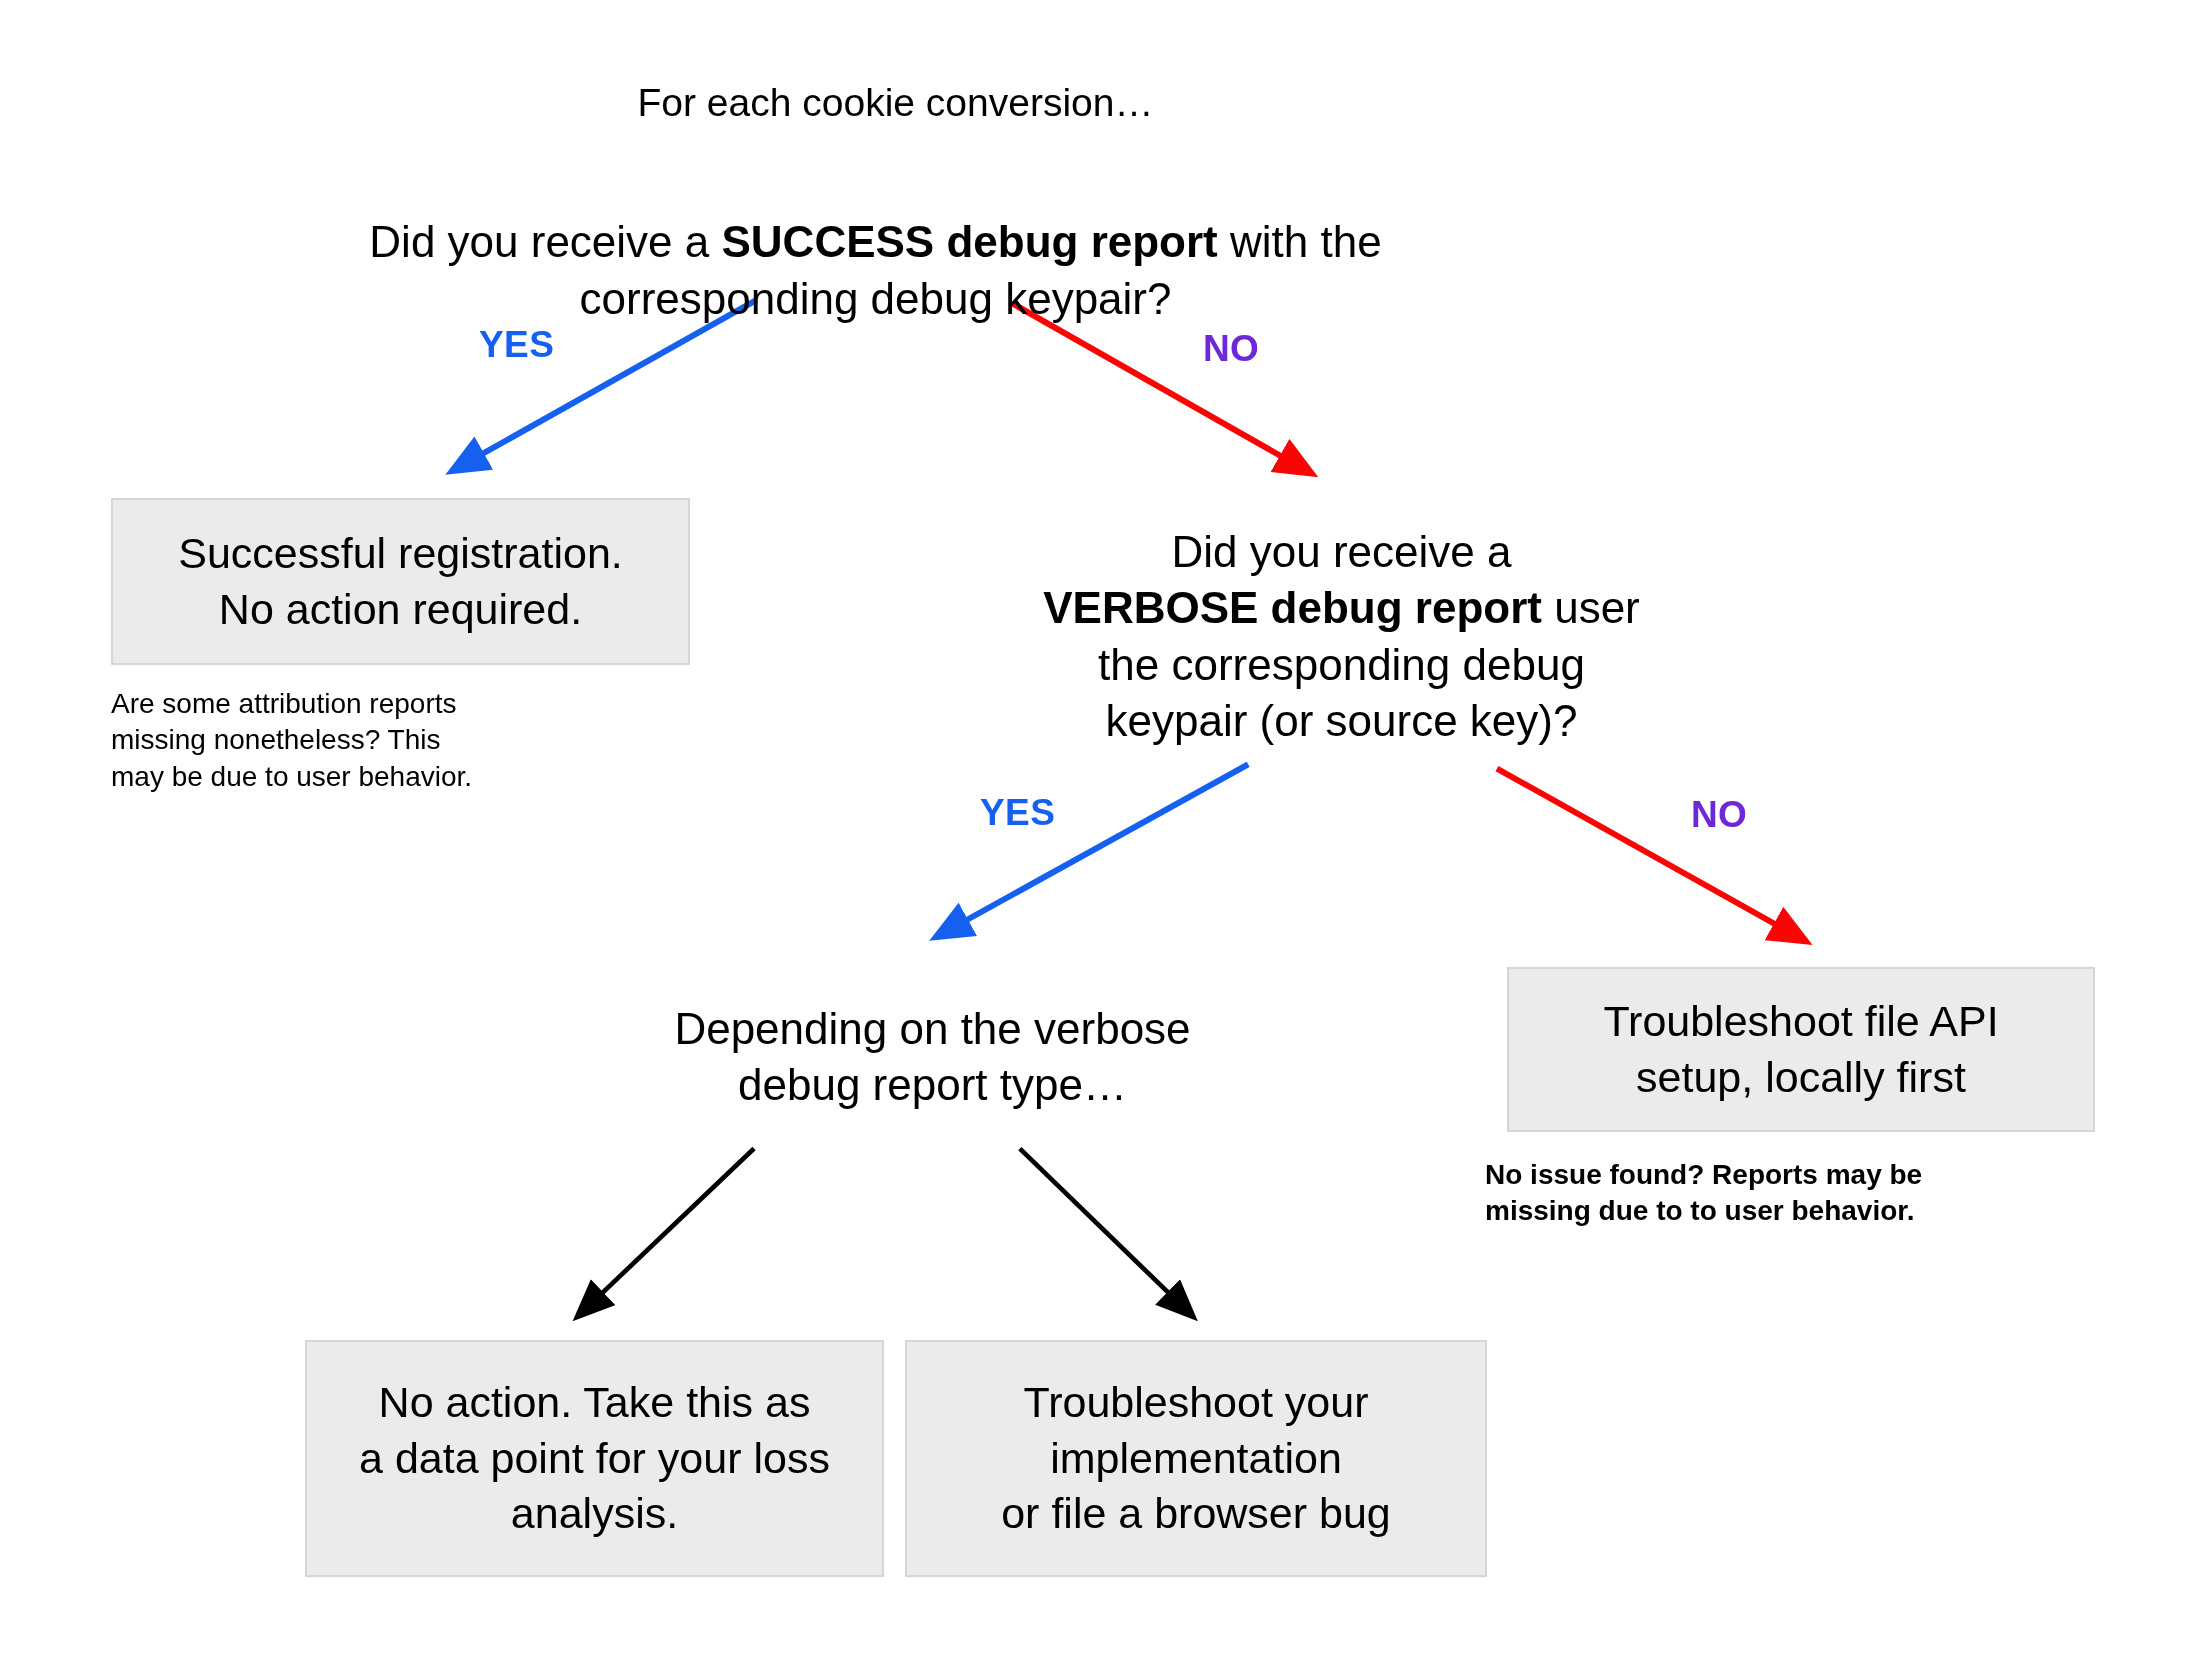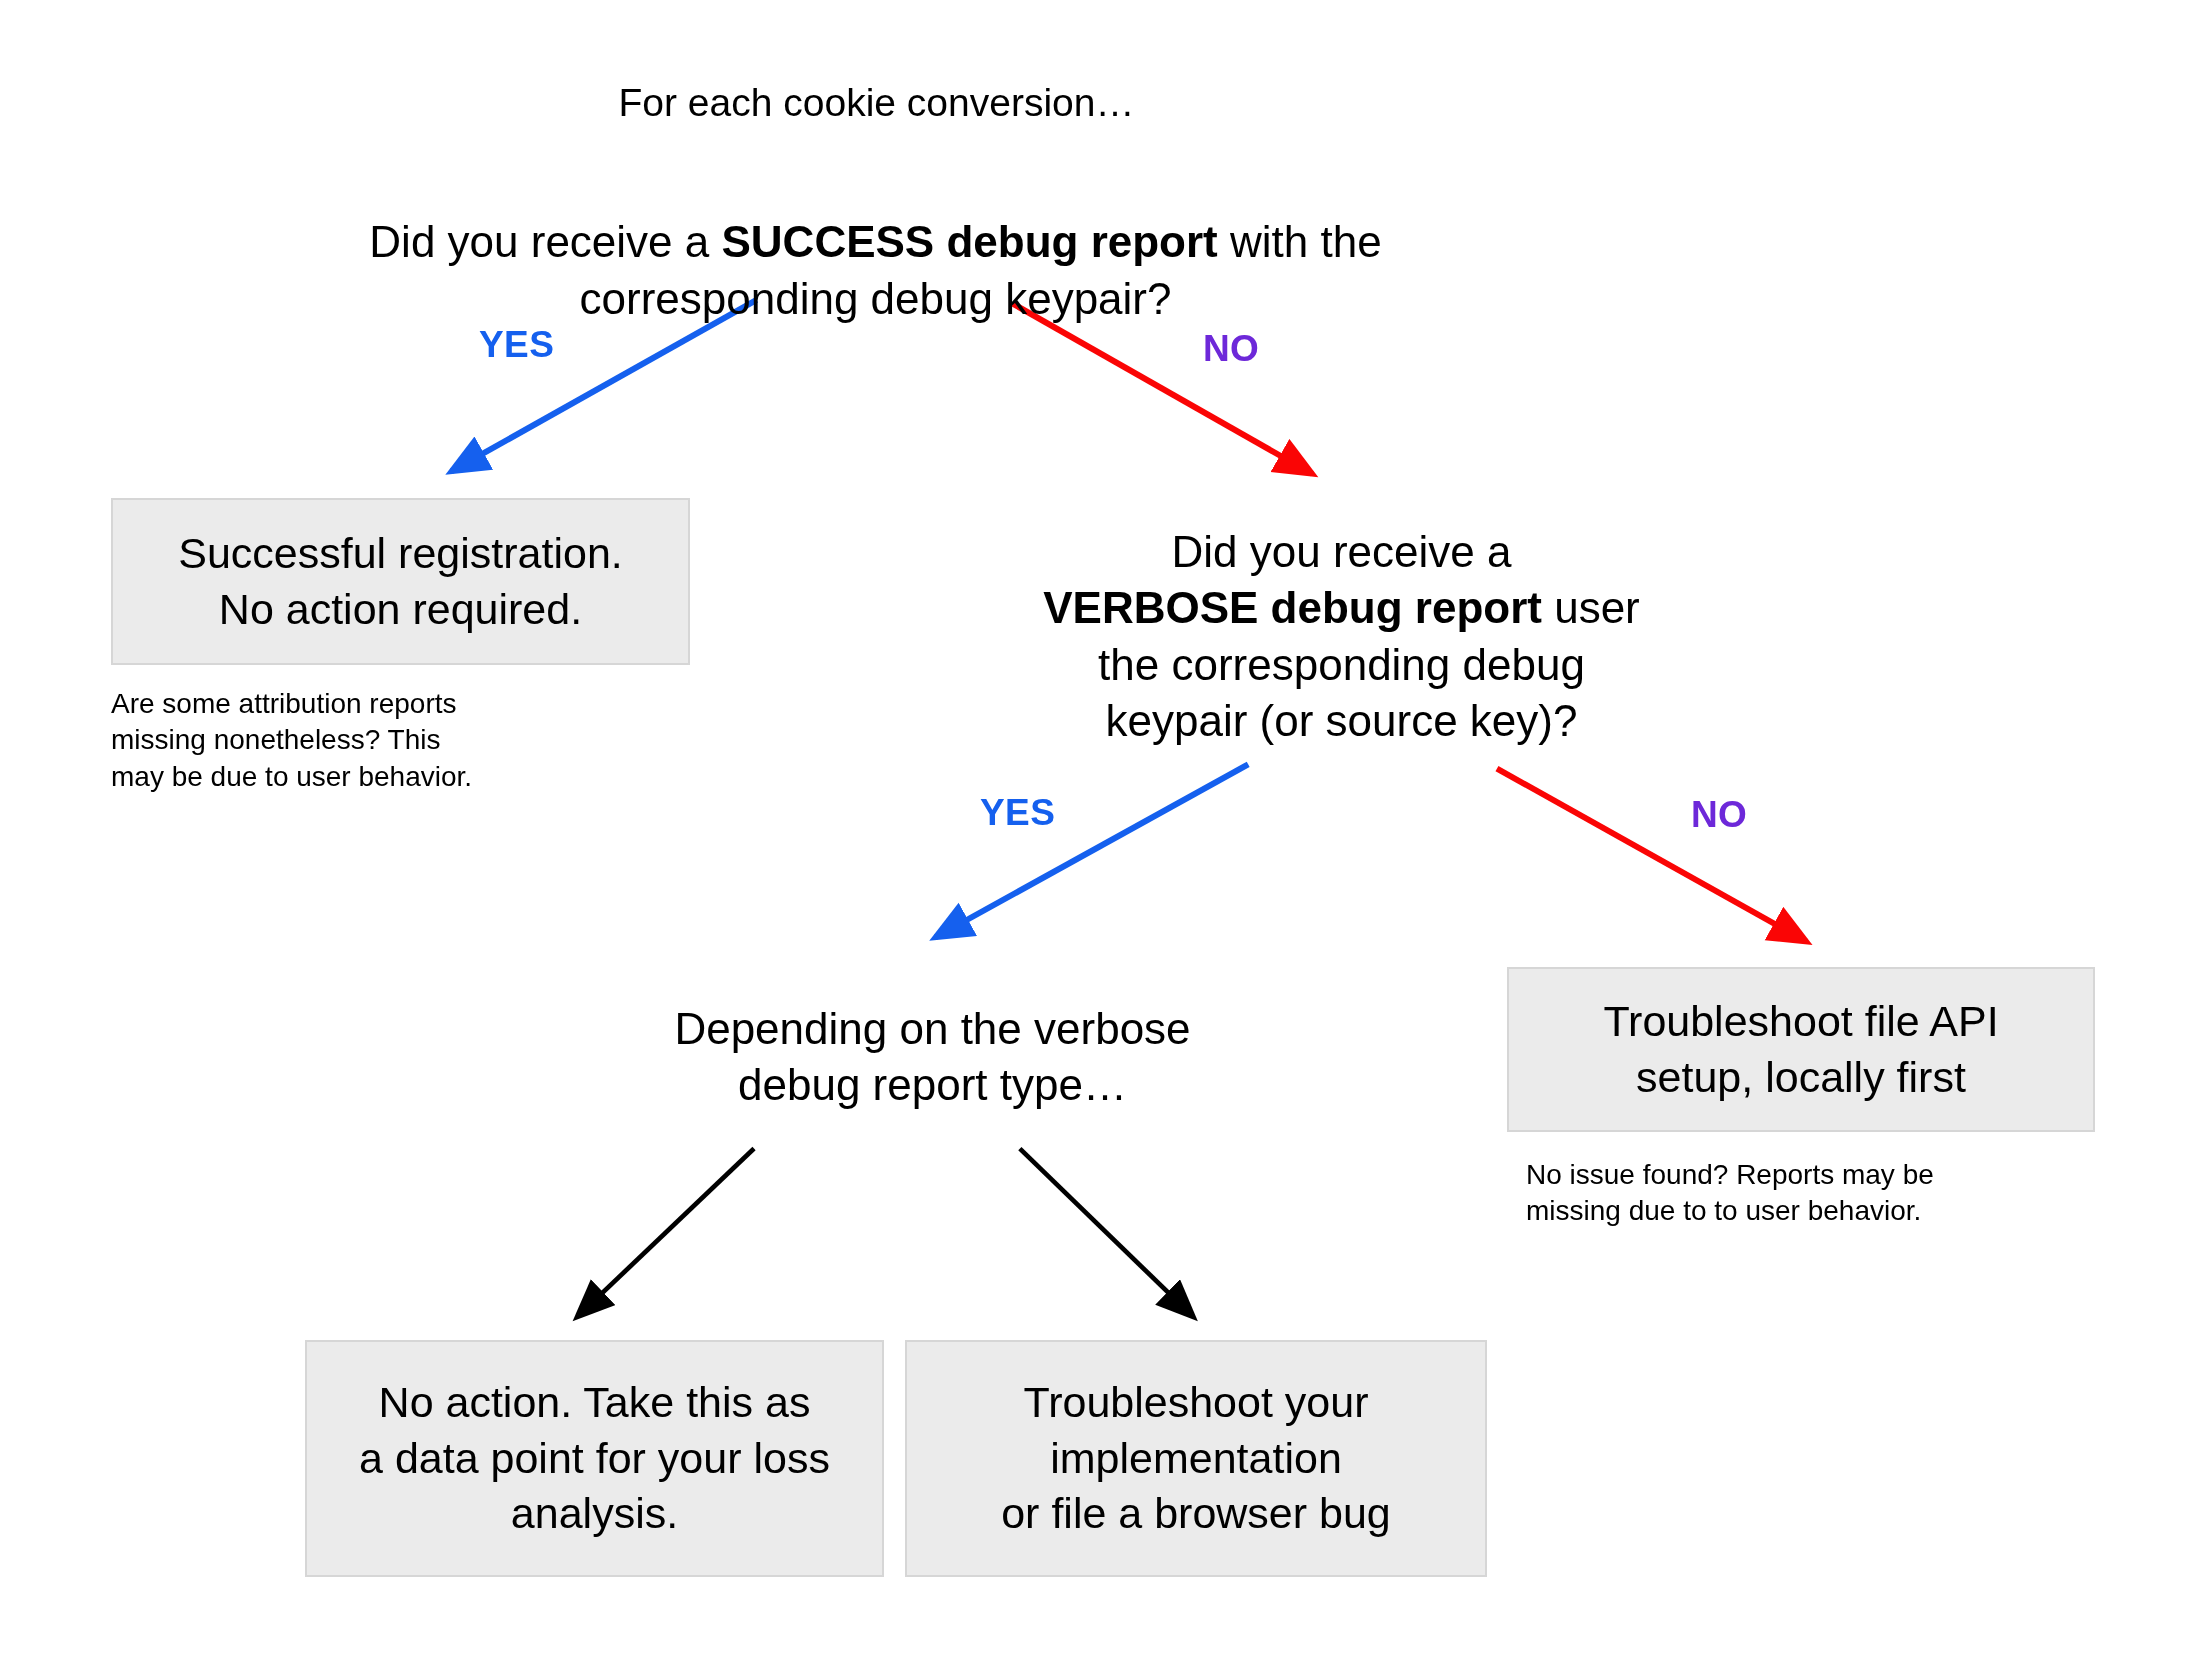--- a/index.html
+++ b/index.html
@@ -97,21 +97,21 @@
 
     <line x1="1465" y1="897" x2="1098" y2="1100" stroke="#1560ee" stroke-width="7" marker-end="url(#ah-blue)"></line>
 
     <line x1="1757" y1="902" x2="2120" y2="1105" stroke="#fa0505" stroke-width="7" marker-end="url(#ah-red)"></line>
 
     <line x1="885" y1="1348" x2="678" y2="1545" stroke="#000000" stroke-width="5.5" marker-end="url(#ah-black)"></line>
 
     <line x1="1197" y1="1348" x2="1400" y2="1545" stroke="#000000" stroke-width="5.5" marker-end="url(#ah-black)"></line>
   </svg>
 
-  <div class="abs tnode q-intro" style="left:365px; top:78px; width:1023px;">For each cookie conversion…</div>
+  <div class="abs tnode q-intro" style="left:384px; top:78px; width:1023px;">For each cookie conversion…</div>
 
   <div class="abs tnode q-main" style="left:279px; top:158px; width:1193px;">
     <span>Did you receive a </span><b>SUCCESS debug report</b><span> with the
 corresponding debug keypair?</span>
   </div>
 
   <div class="abs edge-label lbl-yes" style="left:479px; top:324px;">YES</div>
 
   <div class="abs edge-label lbl-no" style="left:1203px; top:328px;">NO</div>
 
@@ -130,21 +130,21 @@
   <div class="abs edge-label lbl-yes" style="left:980px; top:792px;">YES</div>
 
   <div class="abs edge-label lbl-no" style="left:1691px; top:794px;">NO</div>
 
   <div class="abs tnode q-main" style="left:596px; top:1001px; width:673px;">Depending on the verbose
 debug report type…</div>
 
   <div class="abs box" style="left:1507px; top:967px; width:588px; height:165px;">Troubleshoot file API
 setup, locally first</div>
 
-  <div class="abs caption" style="left:1526px; top:1157px; width:673px;">No issue found? Reports may be
+  <div class="abs caption" style="left:1485px; top:1157px; width:673px;font-weight:bold;">No issue found? Reports may be
 missing due to to user behavior.</div>
 
   <div class="abs box" style="left:305px; top:1340px; width:579px; height:237px;">No action. Take this as
 a data point for your loss
 analysis.</div>
 
   <div class="abs box" style="left:905px; top:1340px; width:582px; height:237px;">Troubleshoot your
 implementation
 or file a browser bug</div>
 

